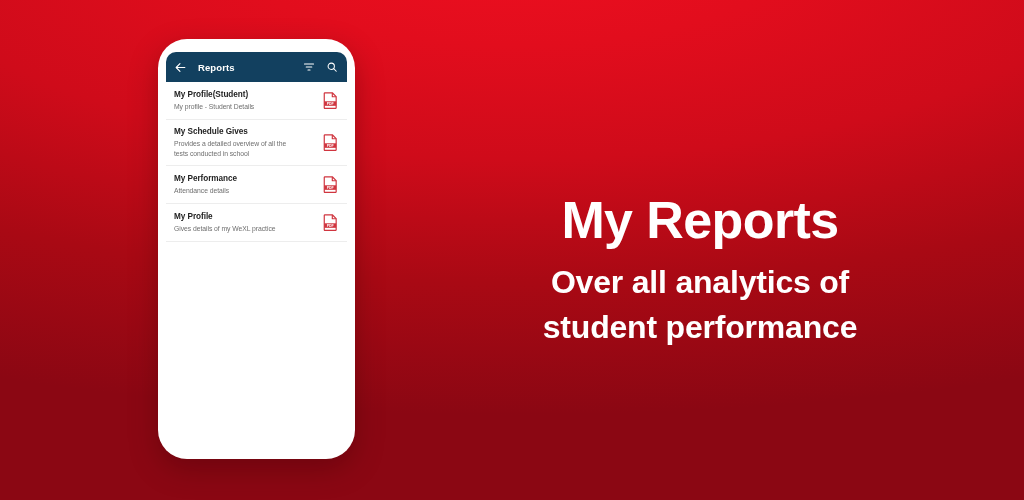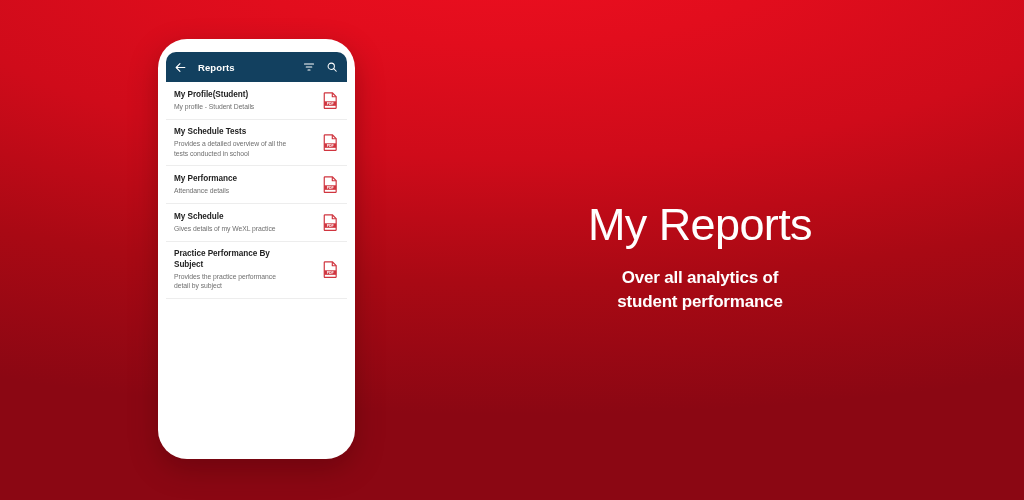--- a/index.html
+++ b/index.html
@@ -138,29 +138,29 @@
   
   #hero {
     position: absolute;
     left: 430px;
     top: 185px;
     width: 540px;
     text-align: center;
     color: #ffffff;
   }
   #hero-title {
-    font-size: 45px;
-    font-weight: normal;
+    font-size: 52px;
+    font-weight: bold;
     letter-spacing: -0.6px;
     line-height: 1.05;
-    margin: 16px;
+    margin: 8px;
   }
   #hero-sub {
-    margin-top: 18px;
-    font-size: 17px;
+    margin-top: 12px;
+    font-size: 32px;
     font-weight: bold;
     line-height: 1.42;
     letter-spacing: -0.2px;
   }
   #hero-sub div { white-space: nowrap; }
 </style>
 </head>
 <body>
 
 <div id="stage">
@@ -202,21 +202,21 @@
               <svg width="15" height="17" viewBox="0 0 26 30">
                 <path d="M3 1.4 h13.2 L23 8.2 V28 a1 1 0 0 1 -1 1 H3 a1 1 0 0 1 -1 -1 V2.4 a1 1 0 0 1 1 -1 z" fill="#ffffff" stroke="#d0353f" stroke-width="2.1" stroke-linejoin="round"></path>
                 <path d="M16.2 1.6 V8.4 H23" fill="none" stroke="#d0353f" stroke-width="2.1" stroke-linejoin="round"></path>
                 <rect x="2" y="16.4" width="21" height="8" fill="#d0353f"></rect>
                 <text x="12.5" y="22.8" font-family="Liberation Sans, sans-serif" font-size="6.2" font-weight="bold" fill="#ffffff" text-anchor="middle">PDF</text>
               </svg>
             </div>
           </div>
           <div class="report-row">
             <div class="row-text">
-              <div class="row-title">My Schedule Tests</div>
+              <div class="row-title">My Schedule Gives</div>
               <div class="row-sub">Provides a detailed overview of all the tests conducted in school</div>
             </div>
             <div class="pdf-wrap">
               <svg width="15" height="17" viewBox="0 0 26 30">
                 <path d="M3 1.4 h13.2 L23 8.2 V28 a1 1 0 0 1 -1 1 H3 a1 1 0 0 1 -1 -1 V2.4 a1 1 0 0 1 1 -1 z" fill="#ffffff" stroke="#d0353f" stroke-width="2.1" stroke-linejoin="round"></path>
                 <path d="M16.2 1.6 V8.4 H23" fill="none" stroke="#d0353f" stroke-width="2.1" stroke-linejoin="round"></path>
                 <rect x="2" y="16.4" width="21" height="8" fill="#d0353f"></rect>
                 <text x="12.5" y="22.8" font-family="Liberation Sans, sans-serif" font-size="6.2" font-weight="bold" fill="#ffffff" text-anchor="middle">PDF</text>
               </svg>
             </div>
@@ -230,36 +230,22 @@
               <svg width="15" height="17" viewBox="0 0 26 30">
                 <path d="M3 1.4 h13.2 L23 8.2 V28 a1 1 0 0 1 -1 1 H3 a1 1 0 0 1 -1 -1 V2.4 a1 1 0 0 1 1 -1 z" fill="#ffffff" stroke="#d0353f" stroke-width="2.1" stroke-linejoin="round"></path>
                 <path d="M16.2 1.6 V8.4 H23" fill="none" stroke="#d0353f" stroke-width="2.1" stroke-linejoin="round"></path>
                 <rect x="2" y="16.4" width="21" height="8" fill="#d0353f"></rect>
                 <text x="12.5" y="22.8" font-family="Liberation Sans, sans-serif" font-size="6.2" font-weight="bold" fill="#ffffff" text-anchor="middle">PDF</text>
               </svg>
             </div>
           </div>
           <div class="report-row">
             <div class="row-text">
-              <div class="row-title">My Schedule</div>
+              <div class="row-title">My Profile</div>
               <div class="row-sub">Gives details of my WeXL practice</div>
-            </div>
-            <div class="pdf-wrap">
-              <svg width="15" height="17" viewBox="0 0 26 30">
-                <path d="M3 1.4 h13.2 L23 8.2 V28 a1 1 0 0 1 -1 1 H3 a1 1 0 0 1 -1 -1 V2.4 a1 1 0 0 1 1 -1 z" fill="#ffffff" stroke="#d0353f" stroke-width="2.1" stroke-linejoin="round"></path>
-                <path d="M16.2 1.6 V8.4 H23" fill="none" stroke="#d0353f" stroke-width="2.1" stroke-linejoin="round"></path>
-                <rect x="2" y="16.4" width="21" height="8" fill="#d0353f"></rect>
-                <text x="12.5" y="22.8" font-family="Liberation Sans, sans-serif" font-size="6.2" font-weight="bold" fill="#ffffff" text-anchor="middle">PDF</text>
-              </svg>
-            </div>
-          </div>
-          <div class="report-row">
-            <div class="row-text">
-              <div class="row-title">Practice Performance By Subject</div>
-              <div class="row-sub">Provides the practice performance detail by subject</div>
             </div>
             <div class="pdf-wrap">
               <svg width="15" height="17" viewBox="0 0 26 30">
                 <path d="M3 1.4 h13.2 L23 8.2 V28 a1 1 0 0 1 -1 1 H3 a1 1 0 0 1 -1 -1 V2.4 a1 1 0 0 1 1 -1 z" fill="#ffffff" stroke="#d0353f" stroke-width="2.1" stroke-linejoin="round"></path>
                 <path d="M16.2 1.6 V8.4 H23" fill="none" stroke="#d0353f" stroke-width="2.1" stroke-linejoin="round"></path>
                 <rect x="2" y="16.4" width="21" height="8" fill="#d0353f"></rect>
                 <text x="12.5" y="22.8" font-family="Liberation Sans, sans-serif" font-size="6.2" font-weight="bold" fill="#ffffff" text-anchor="middle">PDF</text>
               </svg>
             </div>
           </div>

